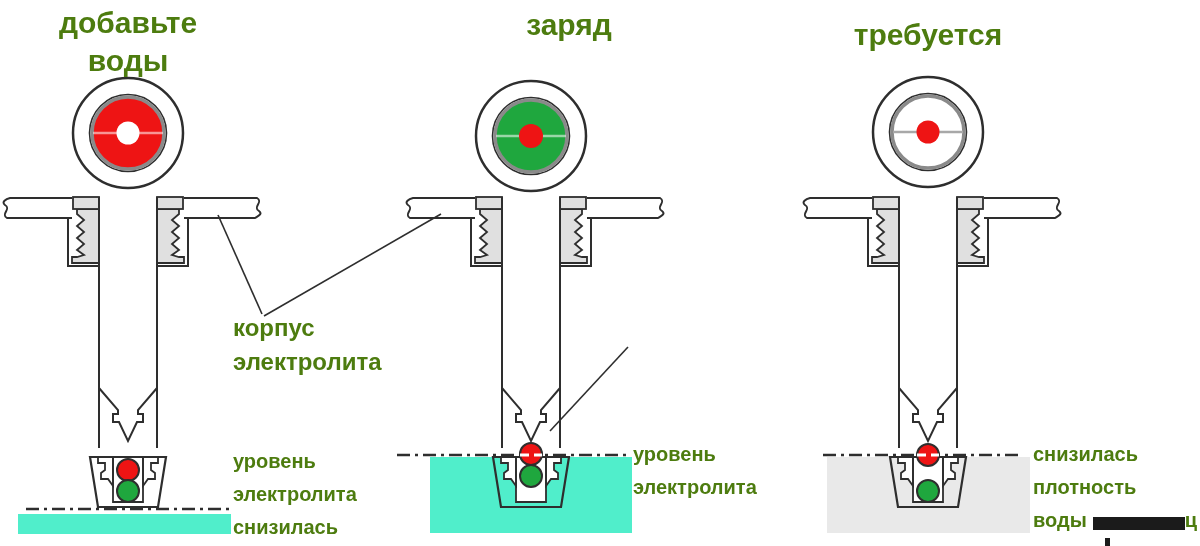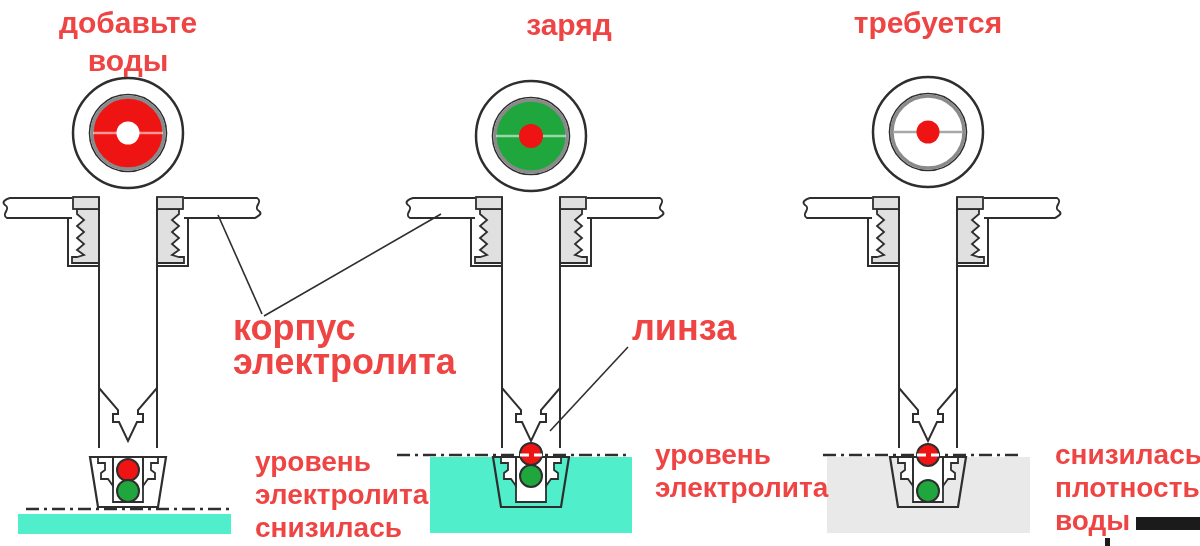--- a/index.html
+++ b/index.html
@@ -1,23 +1,23 @@
 <!DOCTYPE html>
 <html><head>
 <meta charset="utf-8">
 <style>
   html,body{margin:0;padding:0;}
   body{width:1200px;height:546px;overflow:hidden;background:#ffffff;
        font-family:"Liberation Sans",sans-serif;position:relative;}
   .stage{position:absolute;left:0;top:0;width:1200px;height:546px;}
   svg{position:absolute;left:0;top:0;}
-  .txt{position:absolute;font-weight:bold;color:#ef4444;white-space:nowrap;}
+  .txt{position:absolute;font-weight:bold;color:#4d7c0f;white-space:nowrap;}
   .title{font-size:30px;line-height:38px;text-align:center;transform:translateX(-50%);}
-  .callout{font-size:36px;line-height:34px;}
-  .caption{font-size:28px;line-height:33px;margin-left:22px;}
+  .callout{font-size:24px;line-height:34px;}
+  .caption{font-size:20px;line-height:33px;}
   .cap-line{display:block;}
   .line-flex{display:flex;align-items:flex-start;height:33px;}
   .blackbar{display:inline-block;width:92px;height:13px;background:#1b1b1b;
             margin:13px 0 0 6px;}
   .frag{position:absolute;background:#1b1b1b;}
   .outline{stroke:#2e2e2e;fill:none;}
   .sightlight{stroke:rgba(255,255,255,0.55);stroke-width:2.5;}
   .sightgray{stroke:#a8a8a8;stroke-width:2.5;}
   .dashdot{stroke:#2e2e2e;stroke-width:2.6;stroke-dasharray:13 5 3 5;fill:none;}
   .leader{stroke:#2e2e2e;stroke-width:1.6;fill:none;}
@@ -101,30 +101,29 @@
   <line class="leader" x1="628" y1="347" x2="550" y2="431"></line>
 </svg>
 
 <div class="txt title" style="left:128px;top:4px;">
   <span class="cap-line">добавьте</span>
   <span class="cap-line">воды</span>
 </div>
 <div class="txt title" style="left:531px;top:6px;margin-left:38px;">
   <span class="cap-line">заряд</span>
 </div>
-<div class="txt title" style="left:928px;top:4px;text-align:right;">
+<div class="txt title" style="left:928px;top:16px;text-align:right;">
   <span class="cap-line">требуется</span>
 </div>
 
 <div class="txt callout" style="left:233px;top:311px;">
   <span class="cap-line">корпус</span>
   <span class="cap-line">электролита</span>
 </div>
 <div class="txt callout" style="left:632px;top:311px;">
-  <span class="cap-line">линза</span>
 </div>
 
 <div class="txt caption" style="left:233px;top:445px;">
   <span class="cap-line">уровень</span>
   <span class="cap-line">электролита</span>
   <span class="cap-line">снизилась</span>
 </div>
 <div class="txt caption" style="left:633px;top:438px;">
   <span class="cap-line">уровень</span>
   <span class="cap-line">электролита</span>

